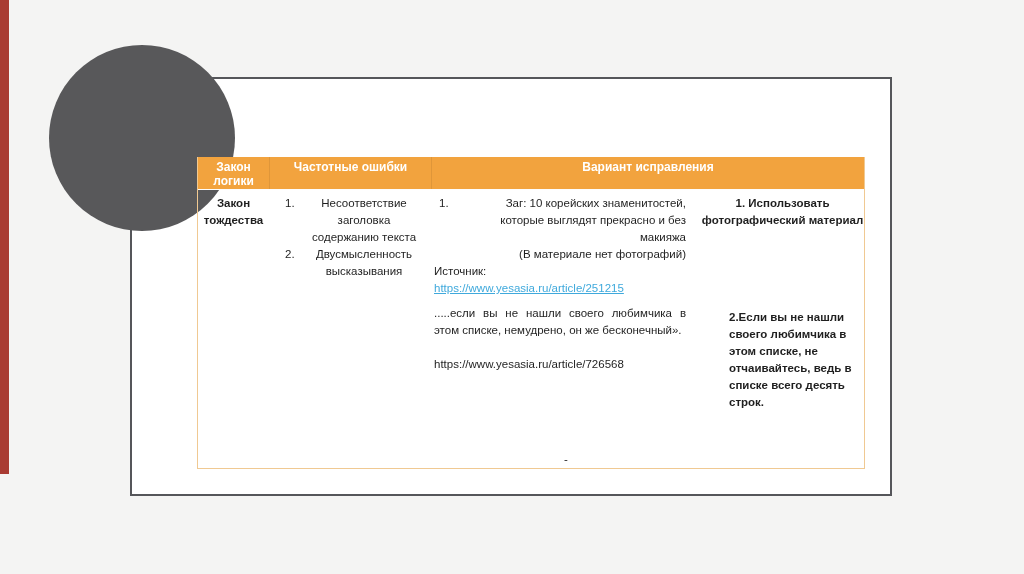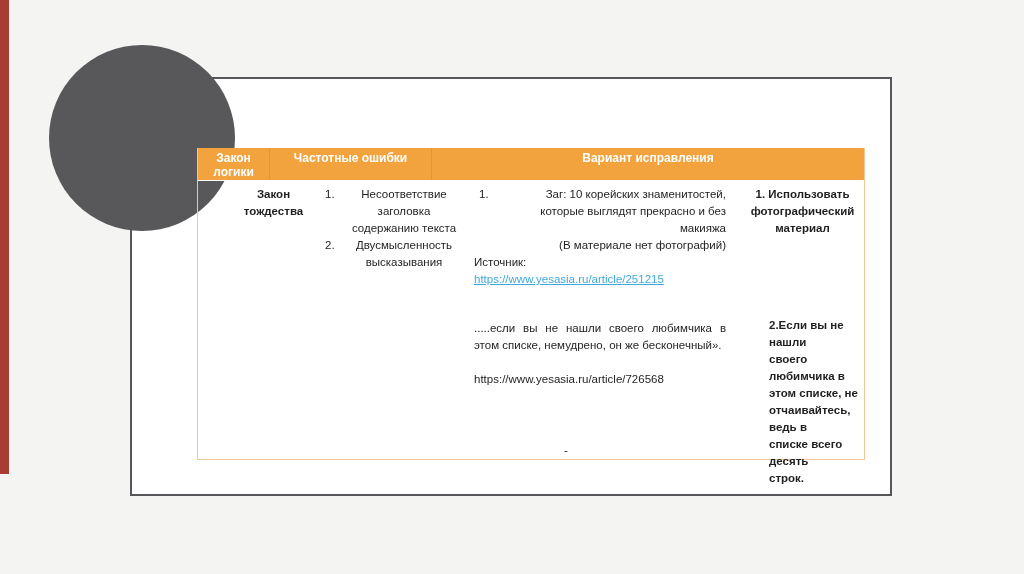--- a/index.html
+++ b/index.html
@@ -14,55 +14,55 @@
   }
   .slide{
     position:absolute; left:130px; top:77px; width:762px; height:419px;
     background:#FFFFFF; border:2px solid #55565A; z-index:2;
   }
   .circle{
     position:absolute; left:49px; top:45px; width:186px; height:186px;
     border-radius:50%; background:#58585A; z-index:3;
   }
   .tbl{
-    position:absolute; left:197px; top:148px; width:668px; height:312px;
+    position:absolute; left:197px; top:157px; width:668px; height:312px;
     border-left:1px solid #F0C992; border-right:1px solid #F0C992;
     border-bottom:1px solid #F0C992; z-index:4;
   }
   .thead{
     display:flex; height:33px; background:#F2A33E; color:#FFFFFF;
     font-weight:bold; font-size:12px; line-height:14px; text-align:center;
     border-bottom:1px solid #FDFDFD;
   }
   .th{ padding-top:3px; white-space:pre-line; }
   .th + .th{ border-left:1px solid rgba(0,0,0,0.08); }
   .c1{ width:71px; }
   .c2{ width:162px; }
   .c3{ width:270px; }
   .c4{ flex:1; }
   .tbody{
     display:flex; height:278px; font-size:11.5px; line-height:17px;
     color:#1F1F1F; position:relative;
   }
   .law{
-    font-weight:bold; text-align:center; padding-top:5px; white-space:pre-line;margin-left:40px;
+    font-weight:bold; text-align:center; padding-top:5px; white-space:pre-line;
   }
   .td-errors{ padding-top:5px; }
   .li{ display:flex; }
   .li .num{ flex:none; width:18px; padding-left:16px; box-sizing:content-box; }
   .li .litext{ flex:1; text-align:center; white-space:pre-line; padding-right:6px; }
   .td-examples{ padding:5px 15px 0 3px; }
   .ex1{ display:flex; }
   .ex1 .num{ flex:none; width:26px; padding-left:5px; box-sizing:content-box; }
   .ex1 .litext{ flex:1; text-align:right; white-space:pre-line; }
   .src{ text-align:left; }
   .link{ color:#3FA9DC; text-decoration:underline; display:inline-block; cursor:pointer; }
   .para{ text-align:justify; }
   .p1{ margin-top:8px; }
-  .p2{ margin-top:32px; }
+  .p2{ margin-top:8px; }
   .url2{ margin-top:17px; }
   .td-fixes{ padding-top:5px;font-weight:bold; }
   .fix1{ text-align:center; white-space:pre-line; }
   .fix2{ margin-top:80px; padding-left:28px; white-space:pre-line; text-align:left; }
   .dash{
     position:absolute; left:358px; top:296px; width:20px; text-align:center;
     font-size:11.5px; color:#1F1F1F;
   }
 </style>
 </head>

